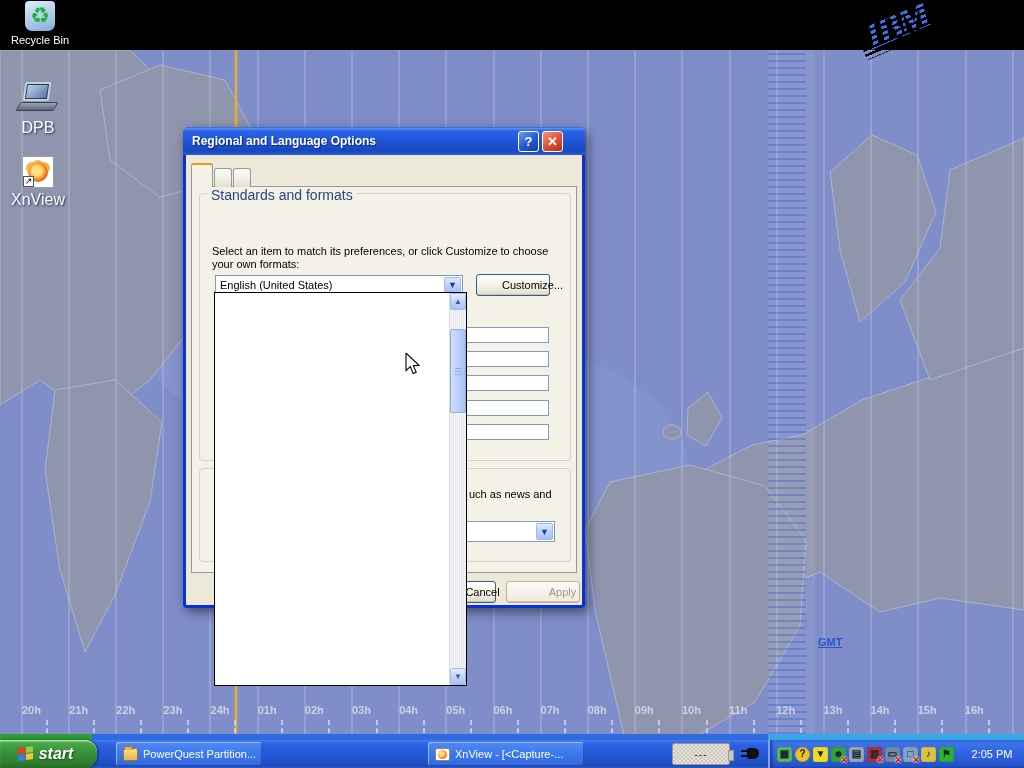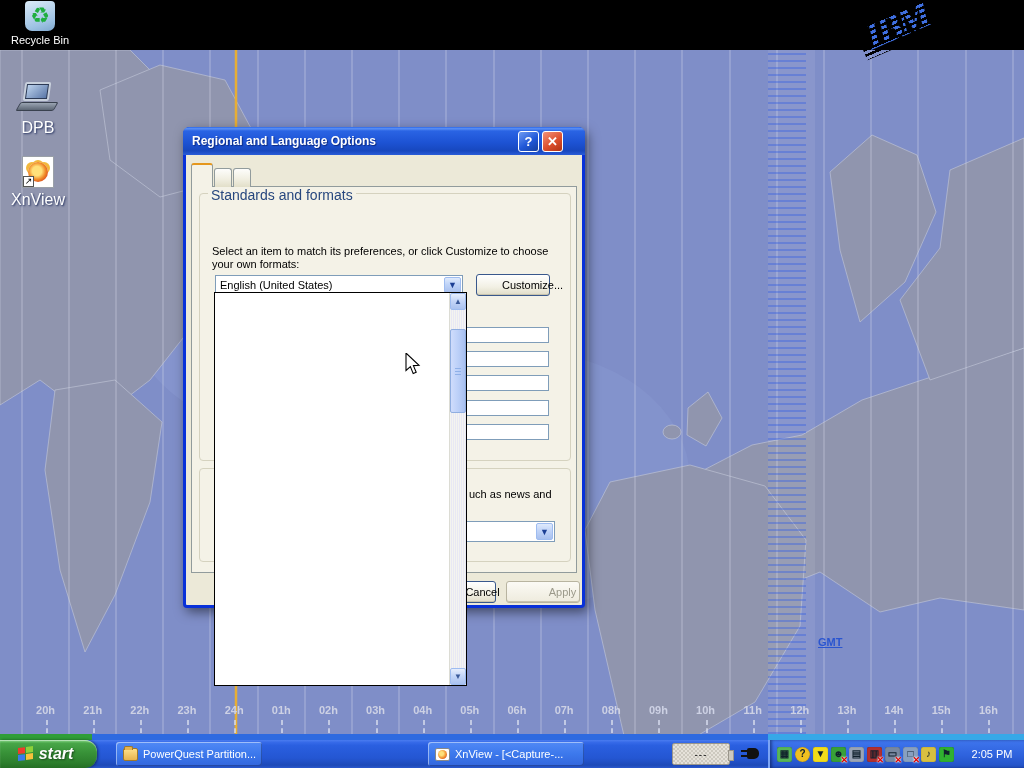--- a/index.html
+++ b/index.html
@@ -12,21 +12,21 @@
   .recycle { position:absolute; left:8px; top:1px; width:64px; text-align:center; }
   .recycle .bin { width:30px; height:30px; margin:0 auto; background:linear-gradient(160deg,#dcecf8,#9fc3e4 70%,#7fa8cf); border-radius:4px 4px 7px 7px; display:flex; align-items:center; justify-content:center; color:#1fae3f; font-size:22px; line-height:1; }
   .recycle .lbl { color:#fff; font-size:11px; margin-top:3px; text-shadow:1px 1px 1px #000; }
   .ibm-logo { position:absolute; right:95px; top:8px; transform:rotate(-23deg); font-family:"Liberation Serif", serif; font-weight:bold; font-style:italic; font-size:38px; letter-spacing:-3px; color:#3f6fe0; line-height:34px; }
   .ibm-logo::after { content:""; position:absolute; inset:-4px -8px; background:repeating-linear-gradient(180deg, transparent 0 3px, #000 3px 5.5px); }
 
   
   .wallpaper { position:absolute; left:0; top:50px; width:1024px; height:690px; z-index:0; }
   .gmt-label { position:absolute; left:818px; top:636px; z-index:1; color:#2a55d0; font-size:11px; font-weight:bold; text-decoration:underline; }
   .tz-labels { position:absolute; left:22px; top:704px; width:991px; display:flex; z-index:1; }
-  .tz-labels span { flex:0 0 47.15px; text-align:center; color:#cdd1e4; font-size:11px; font-weight:bold; position:relative; }
+  .tz-labels span { flex:0 0 47.15px; color:#cdd1e4; font-size:11px; font-weight:bold; position:relative; }
   .tz-labels span::after { content:""; position:absolute; left:50%; top:16px; height:13px; border-left:2px dashed rgba(215,220,238,.75); }
 
   
   .dsk-icon { position:absolute; width:72px; text-align:center; z-index:2; }
   .dsk-icon .lbl { color:#fff; font-size:16px; margin-top:3px; text-shadow:1px 1px 2px #23305e; }
   .icon-dpb { left:2px; top:82px; }
   .laptop { width:40px; height:34px; margin:0 auto; position:relative; }
   .laptop .scr { position:absolute; left:6px; top:0; width:26px; height:19px; background:#2c3a55; border:2px solid #c8d0dc; transform:skewX(-8deg); border-radius:2px; }
   .laptop .scr i { position:absolute; inset:1px; background:linear-gradient(135deg,#bcd2ec,#5a77a8); display:block; }
   .laptop .base { position:absolute; left:0px; top:20px; width:38px; height:9px; background:linear-gradient(#9aa4b2,#5c6674); border-radius:2px; transform:skewX(-30deg); border:1px solid #39414e; }

